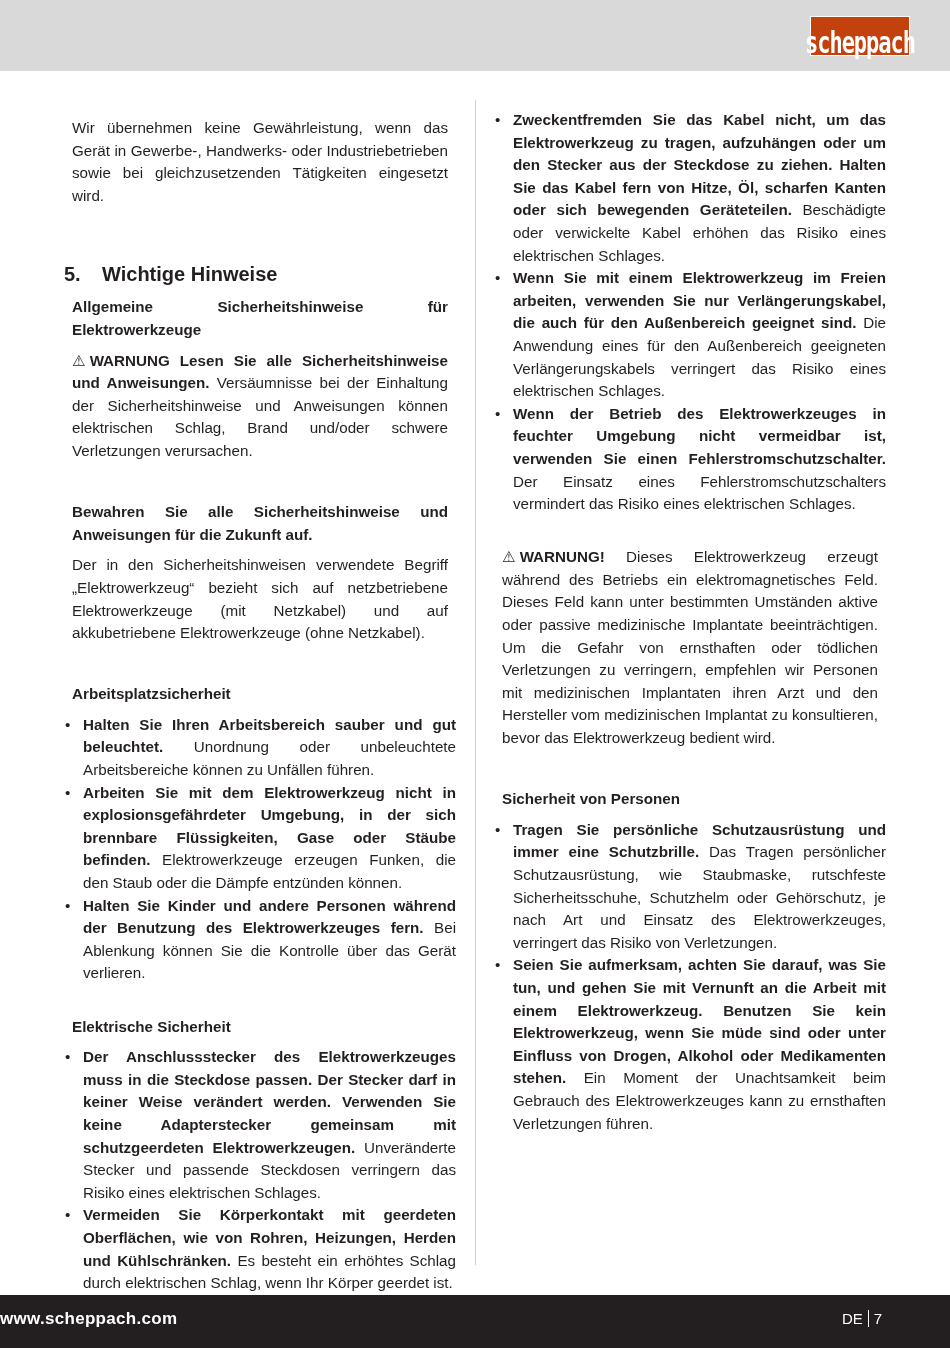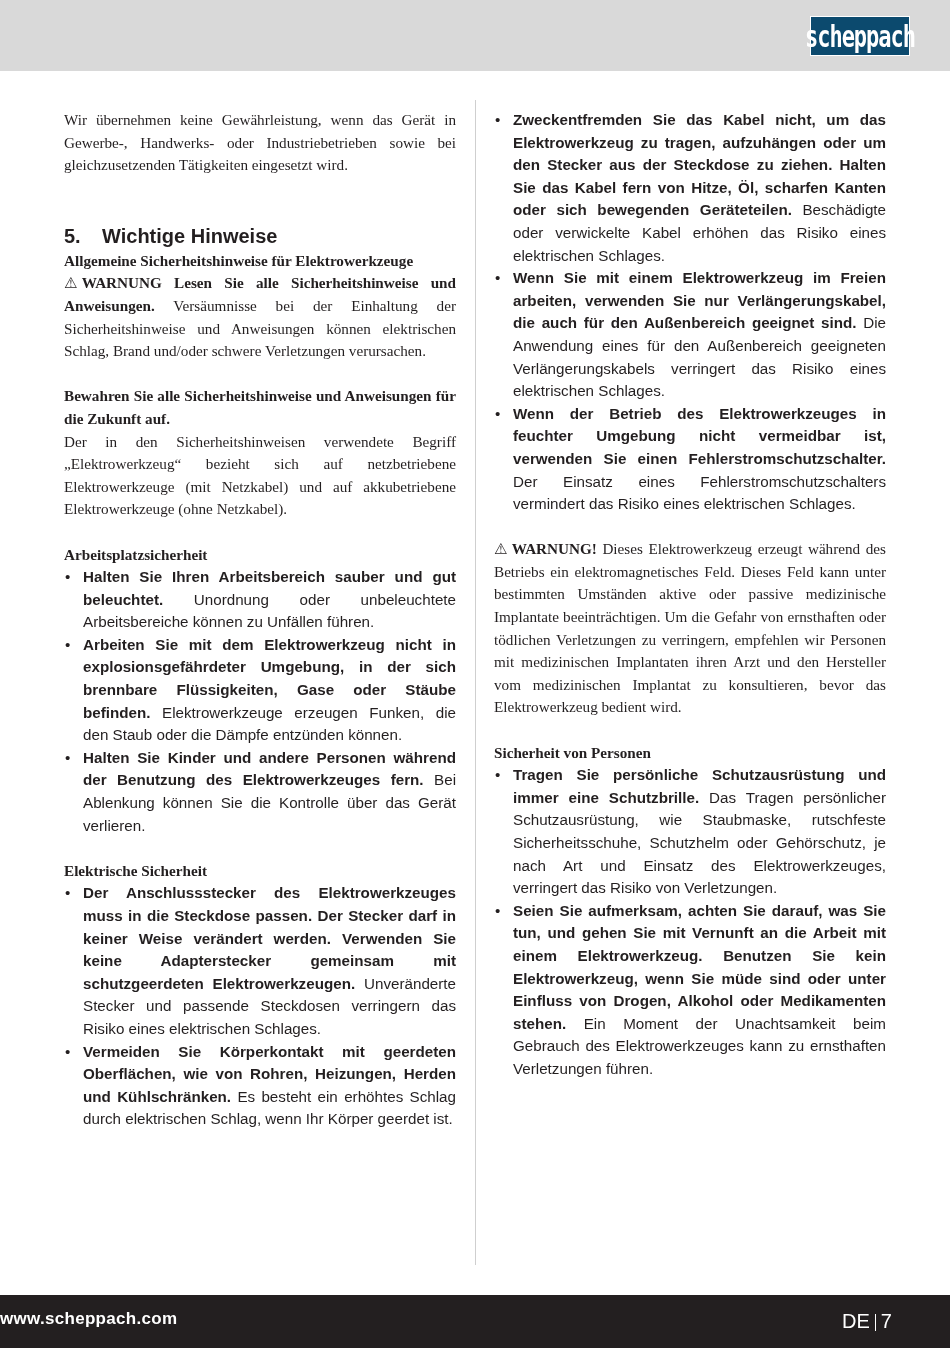--- a/index.html
+++ b/index.html
@@ -1,49 +1,49 @@
 <!DOCTYPE html>
 <html><head>
 <meta charset="utf-8">
 <style>
   * { box-sizing: border-box; margin: 0; padding: 0; }
   html, body { width: 950px; height: 1348px; background: #ffffff; overflow: hidden; }
   body { position: relative; font-family: "Liberation Sans", sans-serif; color: #231f20; }
 
   .header-band { position: absolute; left: 0; top: 0; width: 950px; height: 71px; background: #d9d9d9; }
-  .logo { position: absolute; left: 810px; top: 16px; width: 100px; height: 40px; background: #0c4a6e; color: #ffffff;
-          display: flex; align-items: center; justify-content: center; border: 1px solid #ffffff; }
+  .logo { position: absolute; left: 810px; top: 16px; width: 100px; height: 40px; background: #c2410c; color: #ffffff;
+          display: flex; align-items: flex-end; justify-content: center; border: 1px solid #ffffff; }
   .logo span { font-family: "DejaVu Sans Mono", monospace; font-weight: bold; font-size: 22px; letter-spacing: -1px;
                transform: scaleY(1.35); display: inline-block; }
 
   .divider { position: absolute; left: 475px; top: 100px; width: 1px; height: 1165px; background: #cfcfcf; }
 
   .col { position: absolute; top: 109px; font-size: 15.2px; line-height: 22.6px; text-align: justify; }
   .col.left { left: 64px; width: 392px; }
   .col.right { left: 494px; width: 392px; }
 
-  .para { margin: 0; font-family: Liberation Serif, serif; }
+  .para { margin: 8px; }
   .gap { height: 22.6px; }
   .gap2 { height: 45px; }
   b { font-weight: bold; }
 
   .h-section { font-size: 20px; font-weight: bold; line-height: 28px; margin-bottom: 0; }
   .h-section .num { display: inline-block; width: 38px; }
   .h-sub { font-weight: bold; }
 
   ul.bullets { list-style: none; }
   ul.bullets li { position: relative; padding-left: 19px; }
   ul.bullets li::before { content: "•"; position: absolute; left: 1px; top: 0; }
 
   .warn-icon { display: inline-block; font-weight: normal; margin-right: 4px; }
 
   .footer { position: absolute; left: 0; top: 1295px; width: 950px; height: 53px; background: #231f20; }
   .footer-url { position: absolute; left: 0; width: 950px; top: 14px; text-align: left; color: #ffffff;
                 font-size: 17px; font-weight: bold; letter-spacing: 0.3px; }
-  .footer-page { position: absolute; left: 842px; top: 15px; color: #ffffff; font-size: 20px; }
+  .footer-page { position: absolute; left: 842px; top: 15px; color: #ffffff; font-size: 15px; }
   .footer-page .sep { display: inline-block; width: 1px; height: 17px; background: #ffffff; margin: 0 5px; vertical-align: -3px; }
 </style>
 </head>
 <body>
 
 <div class="header-band">
   <div class="logo">
     <span>scheppach</span>
   </div>
 </div>

